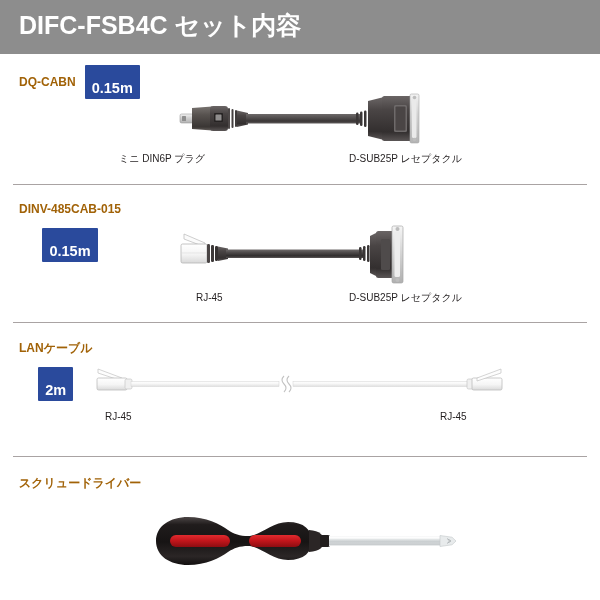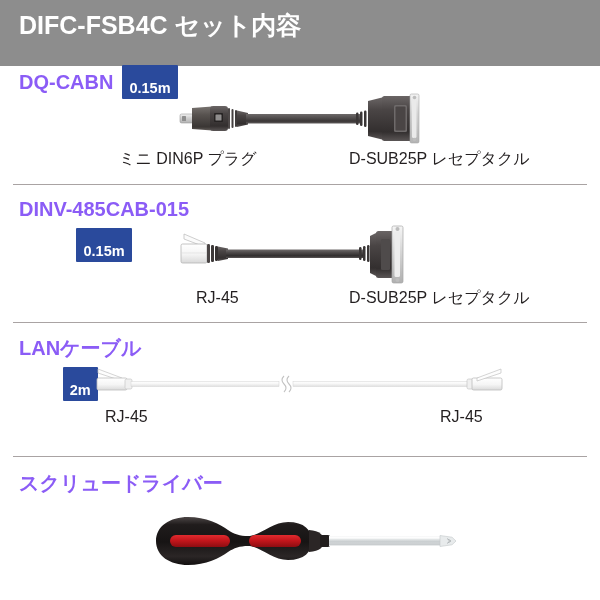--- a/index.html
+++ b/index.html
@@ -15,21 +15,21 @@
     overflow: hidden;
     position: relative;
   }
 
   
   .header-bar {
     position: absolute;
     left: 0;
     top: 0;
     width: 600px;
-    height: 66px;
+    height: 54px;
     background: #8d8d8d;
     box-sizing: border-box;
   }
   .header-title {
     position: absolute;
     left: 19px;
     top: 10px;
     font-size: 25px;
     font-weight: bold;
     color: #ffffff;
@@ -55,39 +55,39 @@
 
   .sec-head {
     position: absolute;
     left: 19px;
     display: flex;
     align-items: center;
     gap: 9px;
     white-space: nowrap;
   }
   .sec-name {
-    font-size: 20px;
+    font-size: 12px;
     font-weight: bold;
-    color: #8b5cf6;
+    color: #a16207;
     line-height: 20px;
   }
   .badge {
     display: inline-block;
     background: #2a4a9c;
     color: #ffffff;
     font-size: 14.5px;
     font-weight: bold;
     padding: 15px 7px 2px 7px;
     line-height: 17px;
     border-radius: 1px;
   }
 
   .caption {
     position: absolute;
-    font-size: 16px;
+    font-size: 10px;
     color: #231f20;
     white-space: nowrap;
     line-height: 16px;
   }
 
   .art {
     position: absolute;
   }
 
   

